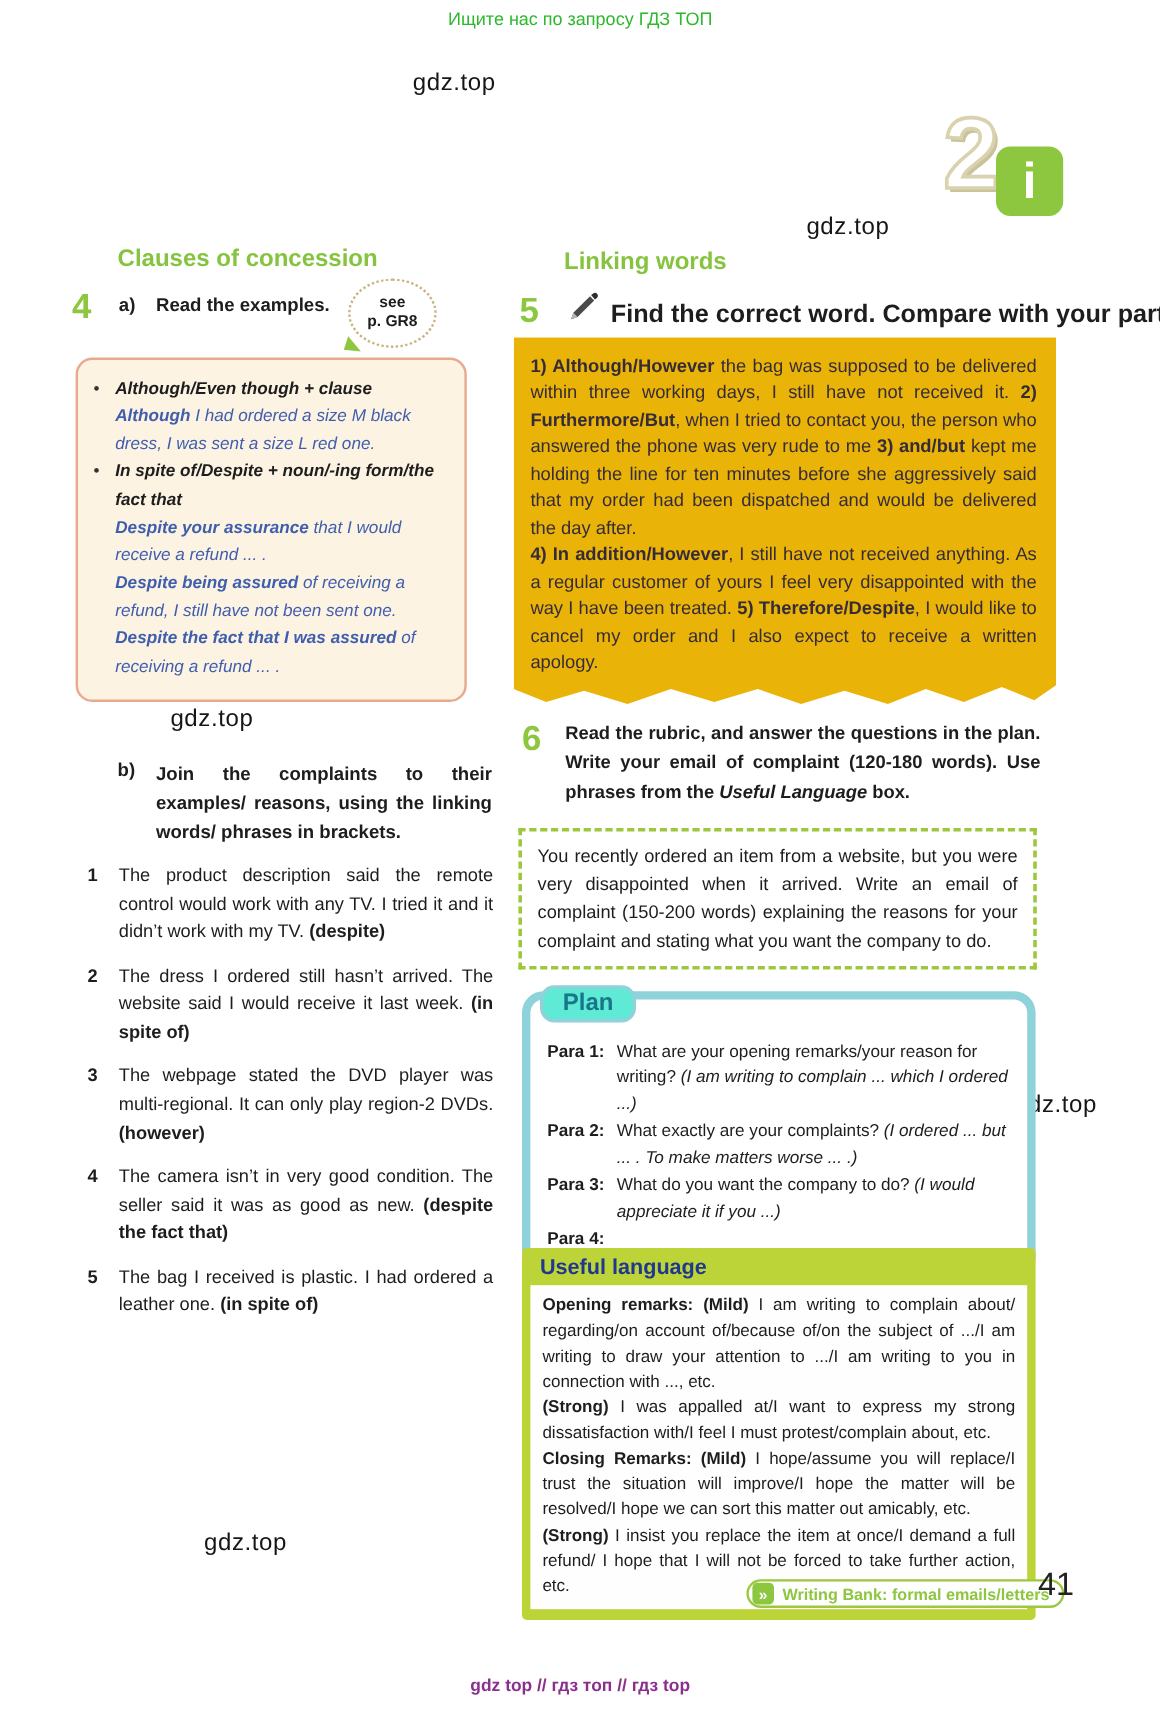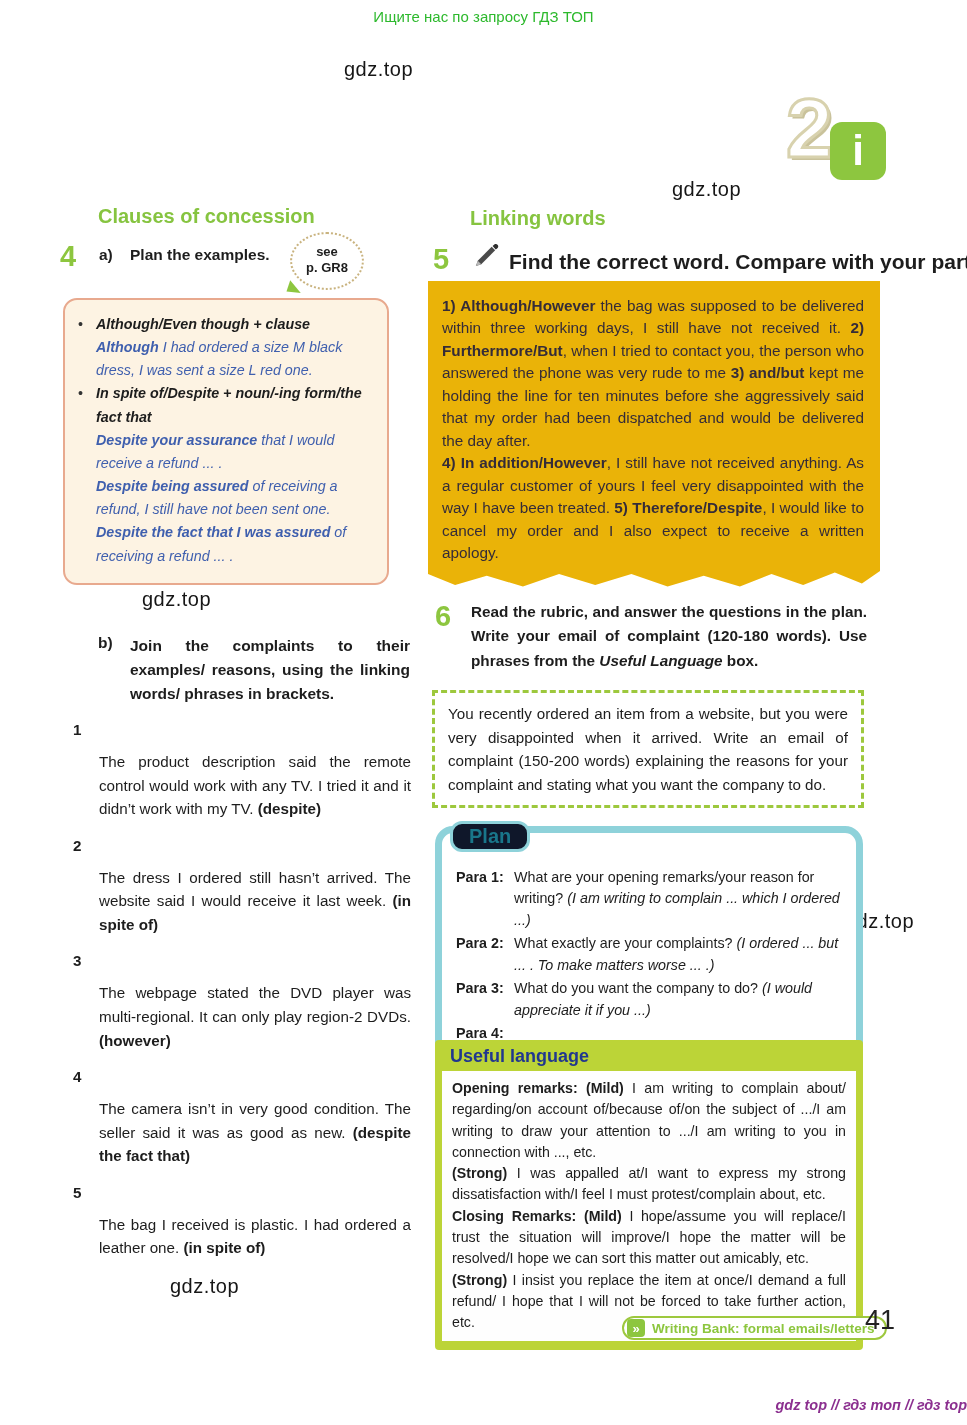--- a/index.html
+++ b/index.html
@@ -6,22 +6,22 @@
   body{font-family:"Liberation Sans","DejaVu Sans",sans-serif;color:#1d1d1d;}
   .page{position:relative;width:967px;height:1425px;background:#fff;overflow:hidden;}
 
   
   .b{font-weight:700;}
   .i{font-style:italic;text-align:center;}
   .blue{color:#3f5fae;}
 
   .banner{position:absolute;top:8px;left:0;width:100%;text-align:center;
           font-size:15px;color:#2db92d;}
-  .footerline{position:absolute;top:1397px;left:0;width:100%;text-align:right;
-          font-size:14.5px;font-weight:700;color:#8b2f8f;font-style:italic;}
+  .footerline{position:absolute;top:1397px;left:0;width:100%;text-align:center;
+          font-size:14.5px;font-weight:700;color:#8b2f8f;}
 
   .wm{position:absolute;font-size:20px;color:#161616;letter-spacing:.5px;}
   .wm1{top:58px;left:344px;}
   .wm2{top:178px;left:672px;}
   .wm3{top:588px;left:142px;}
   .wm4{top:910px;left:845px;}
   .wm5{top:1275px;left:170px;}
   .wm6{top:1323px;left:468px;}
 
   
@@ -55,21 +55,21 @@
   .trow .bullet{width:18px;flex:none;color:#333;}
   .tindent{padding-left:18px;}
 
   .ex4brow{position:absolute;top:634px;left:98px;width:312px;}
   .ex4b-label{position:absolute;left:0;top:0;font-weight:700;font-size:15.5px;}
   .ex4b-text{margin-left:32px;font-weight:700;font-size:15.5px;line-height:1.55;text-align:justify;}
 
   .items{position:absolute;top:718px;left:73px;width:338px;}
   .item{display:flex;margin-bottom:13px;font-size:15.2px;line-height:1.55;}
   .item .inum{width:26px;flex:none;font-weight:700;}
-  .item .itext{flex:1;text-align:justify;margin-top:32px;}
+  .item .itext{flex:1;text-align:justify;}
 
   
   .rh{position:absolute;top:207px;left:470px;}
   .ex5row{position:absolute;top:243px;left:433px;width:440px;}
   .ex5row .exnum{position:absolute;top:2px;left:0;}
   .pen{position:absolute;top:-2px;left:40px;transform:rotate(0deg);}
   .ex5-text{position:absolute;top:7px;left:76px;font-weight:700;font-size:21px;white-space:nowrap;}
 
   .gapbox{position:absolute;top:281px;left:428px;width:452px;box-sizing:border-box;
           background:#eab308;color:#352c38;padding:14px 16px 28px 14px;
@@ -80,21 +80,21 @@
   .ex6row .exnum{position:absolute;top:2px;left:0;}
   .ex6-text{margin-left:36px;font-size:15.3px;line-height:1.6;text-align:justify;}
 
   .rubric{position:absolute;top:690px;left:432px;width:432px;box-sizing:border-box;
           border:3px dashed #9dc83d;padding:9px 13px;font-size:15.2px;line-height:1.55;
           text-align:justify;}
 
   .planbox{position:absolute;top:826px;left:435px;width:428px;box-sizing:border-box;
           border:7px solid #8ed2da;border-radius:18px;background:#fff;
           padding:34px 12px 12px 14px;}
-  .planbadge{position:absolute;top:-12px;left:8px;background:#0f172a;border:3px solid #8ed2da;
+  .planbadge{position:absolute;top:-12px;left:8px;background:#5eead4;border:3px solid #8ed2da;
           border-radius:12px;padding:1px 16px;font-size:20px;font-weight:800;color:#19768a;}
   .planrow{display:flex;font-size:14.3px;line-height:1.5;margin-bottom:2px;}
   .planrow .plabel{width:58px;flex:none;font-weight:700;}
   .planrow .ptext{flex:1;}
 
   .useful{position:absolute;top:1040px;left:435px;width:428px;box-sizing:border-box;
           background:#bcd437;border-radius:4px;padding:4px 7px 9px 7px;}
   .useful-title{font-size:18px;font-weight:800;color:#21378f;padding:2px 8px 4px 8px;}
   .useful-body{background:#fefefe;padding:7px 10px;font-size:14.2px;line-height:1.5;
           text-align:justify;white-space:pre-wrap;}
@@ -126,21 +126,21 @@
     <span class="module-ibox">
       <span>i</span>
     </span>
   </div>
 
   <div class="sec-heading lh">Clauses of concession</div>
 
   <div class="ex4row">
     <span class="exnum">4</span>
     <span class="ex4a-label">a)</span>
-    <span class="ex4a-text">Plan the examples.</span>
+    <span class="ex4a-text">Read the examples.</span>
     <span class="seenote">
       <span>see</span><br>
       <span>p. GR8</span>
       <span class="arrow"></span>
     </span>
   </div>
 
   <div class="theory">
     <div class="trow">
       <span class="bullet">•</span>

